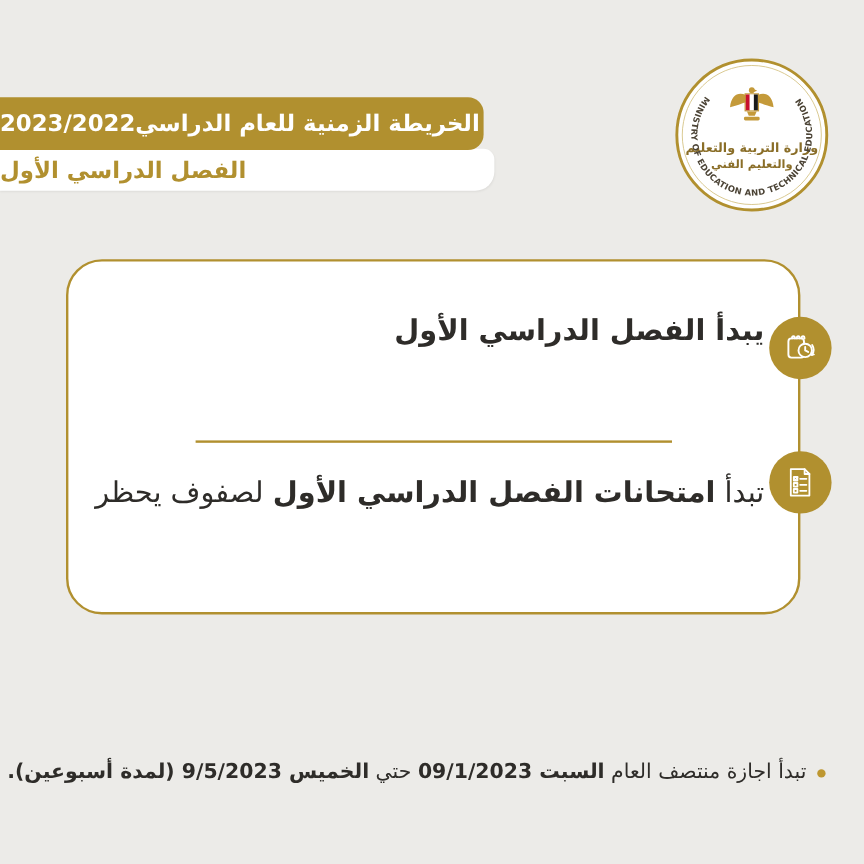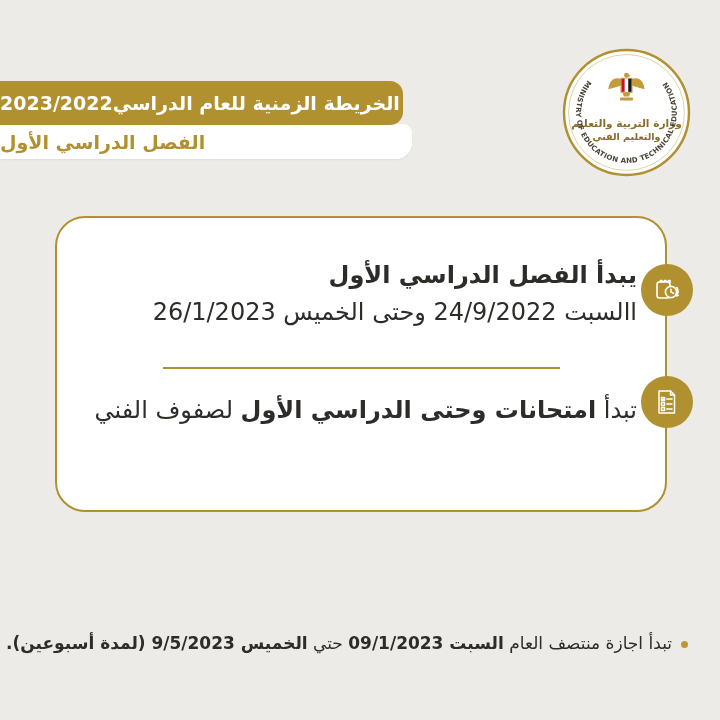--- a/index.html
+++ b/index.html
@@ -95,27 +95,26 @@
       <text font-size="7" font-weight="700" fill="#4B4335" letter-spacing="0.5" font-family="DejaVu Sans, sans-serif">
         <textPath href="#arcPath" startOffset="0" textLength="225" lengthAdjust="spacing">MINISTRY OF EDUCATION AND TECHNICAL EDUCATION</textPath>
       </text>
     </svg>
   </div>
 
   <div class="card"></div>
 
   <div class="card-section sec1">
     <div class="h">يبدأ الفصل الدراسي الأول</div>
-    <div class="t">االسبت 24/9/2022 وحتى الخميس 26/1/2023</div>
   </div>
 
   <div class="divider"></div>
 
   <div class="card-section sec2">
-    <div class="t"><span>تبدأ </span><span class="b">امتحانات وحتى الدراسي الأول</span><span> لصفوف الفني</span></div>
+    <div class="t"><span>تبدأ </span><span class="b">امتحانات الفصل الدراسي الأول</span><span> لصفوف يحظر</span></div>
   </div>
 
   <div class="icon-circle ic1">
     <svg width="30" height="30" viewBox="0 0 30 30" fill="none" stroke="#FFFFFF" stroke-width="1.6" stroke-linecap="round">
       <rect x="5" y="7" width="13" height="16" rx="2.5"></rect>
       <path d="M 8,7 C 8,4.6 10.4,4.6 10.4,7"></path>
       <path d="M 12,7 C 12,4.6 14.4,4.6 14.4,7"></path>
       <path d="M 16,7 C 16,4.6 18.4,4.6 18.4,7"></path>
       <circle cx="19" cy="17" r="5.6" fill="#B1902F"></circle>
       <path d="M 19,14.2 L 19,17 L 21.4,18.3"></path>

